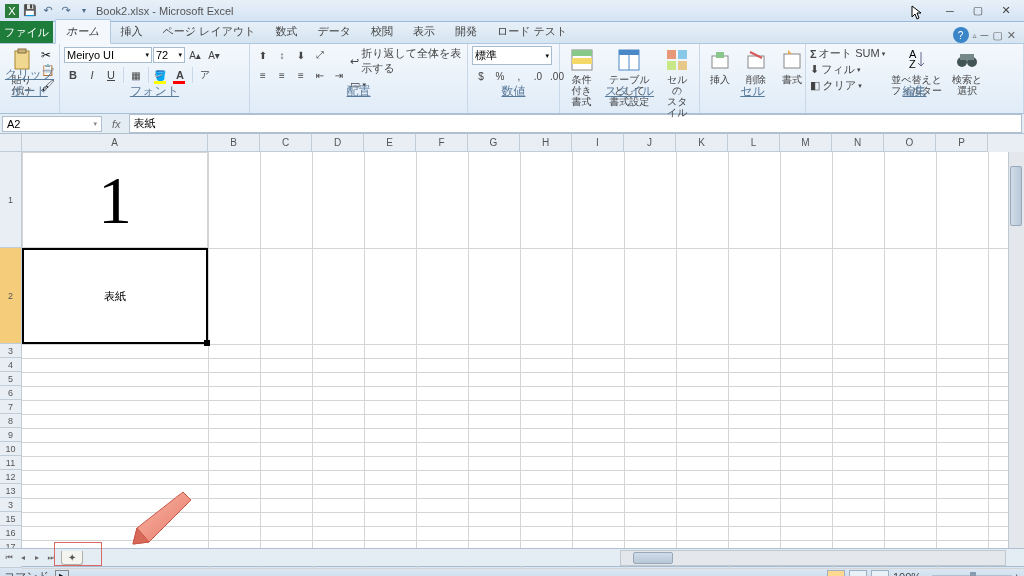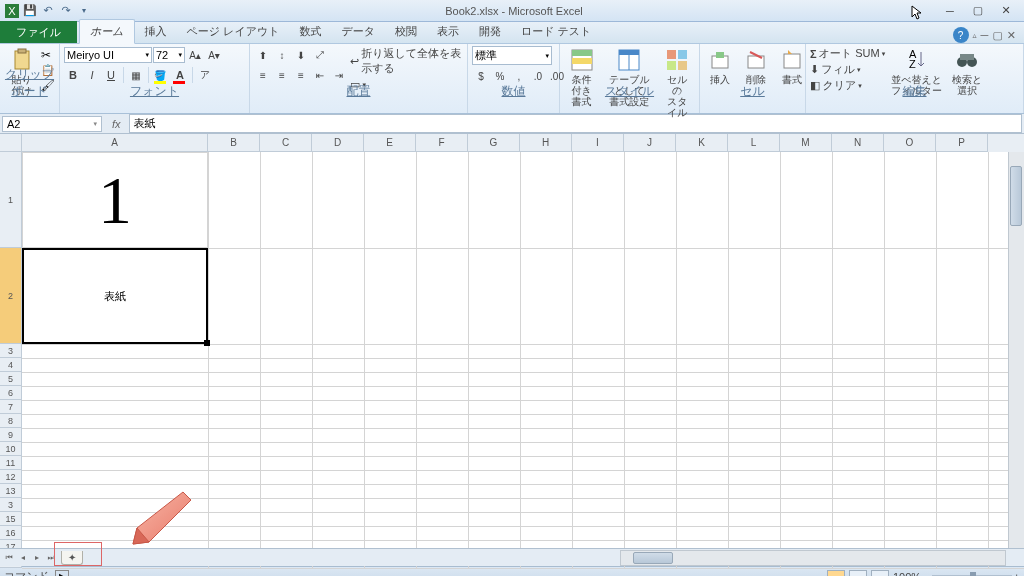--- a/index.html
+++ b/index.html
@@ -1,24 +1,24 @@
 <!DOCTYPE html>
 <html><head>
 <meta charset="utf-8">
 <style>
 *{margin:0;padding:0;box-sizing:border-box;font-family:"Meiryo UI","Segoe UI",sans-serif;font-size:11px;}
 body{width:1024px;height:576px;background:#fff;overflow:hidden;position:relative;}
 .titlebar{height:22px;background:linear-gradient(#e8f0f8,#d4e4f4);display:flex;align-items:center;border-bottom:1px solid #9db8d8;}
 .qat{display:flex;align-items:center;gap:2px;padding:0 4px;}
 .qat-icon{width:16px;height:16px;display:flex;align-items:center;justify-content:center;color:#4a6a8a;}
-.title-text{flex:1;text-align:center;color:#555;}
+.title-text{flex:1;color:#555;}
 .winbtns{display:flex;gap:8px;padding:0 8px;}
 .winbtn{width:20px;height:16px;display:flex;align-items:center;justify-content:center;color:#444;}
 .ribbon-tabs{height:22px;background:linear-gradient(#e8f0f8,#d4e4f0);display:flex;align-items:flex-end;border-bottom:1px solid #b0c8e0;}
-.file-tab{background:#1e7d3a;color:#fff;padding:4px 16px;height:22px;display:flex;align-items:center;margin-right:2px;}
+.file-tab{background:#1e7d3a;color:#fff;padding:4px 4px;height:22px;display:flex;align-items:center;margin-right:2px;}
 .tab{padding:4px 10px;color:#444;cursor:pointer;}
 .tab.active{background:#f4f8fc;border:1px solid #b0c8e0;border-bottom:1px solid #f4f8fc;margin-bottom:-1px;border-radius:2px 2px 0 0;font-style:italic;}
 .help-area{margin-left:auto;display:flex;gap:4px;padding:0 8px;align-items:center;}
 .help-icon{width:16px;height:16px;border-radius:50%;background:#3a85c8;color:#fff;display:flex;align-items:center;justify-content:center;font-size:10px;}
 .ribbon{height:70px;background:linear-gradient(#f4f8fc,#e0ecf8);display:flex;border-bottom:1px solid #a8c0d8;}
 .group{border-right:1px solid #c8d8e8;padding:2px 4px;display:flex;flex-direction:column;position:relative;}
 .group-label{position:absolute;bottom:12px;left:0;right:0;text-align:center;color:#5a7a9a;font-size:12px;padding:1px 0;text-decoration:underline;}
 .group-body{flex:1;display:flex;align-items:flex-start;gap:2px;padding-bottom:14px;}
 .big-btn{display:flex;flex-direction:column;align-items:center;justify-content:center;padding:2px 4px;gap:2px;}
 .big-icon{width:24px;height:24px;}

